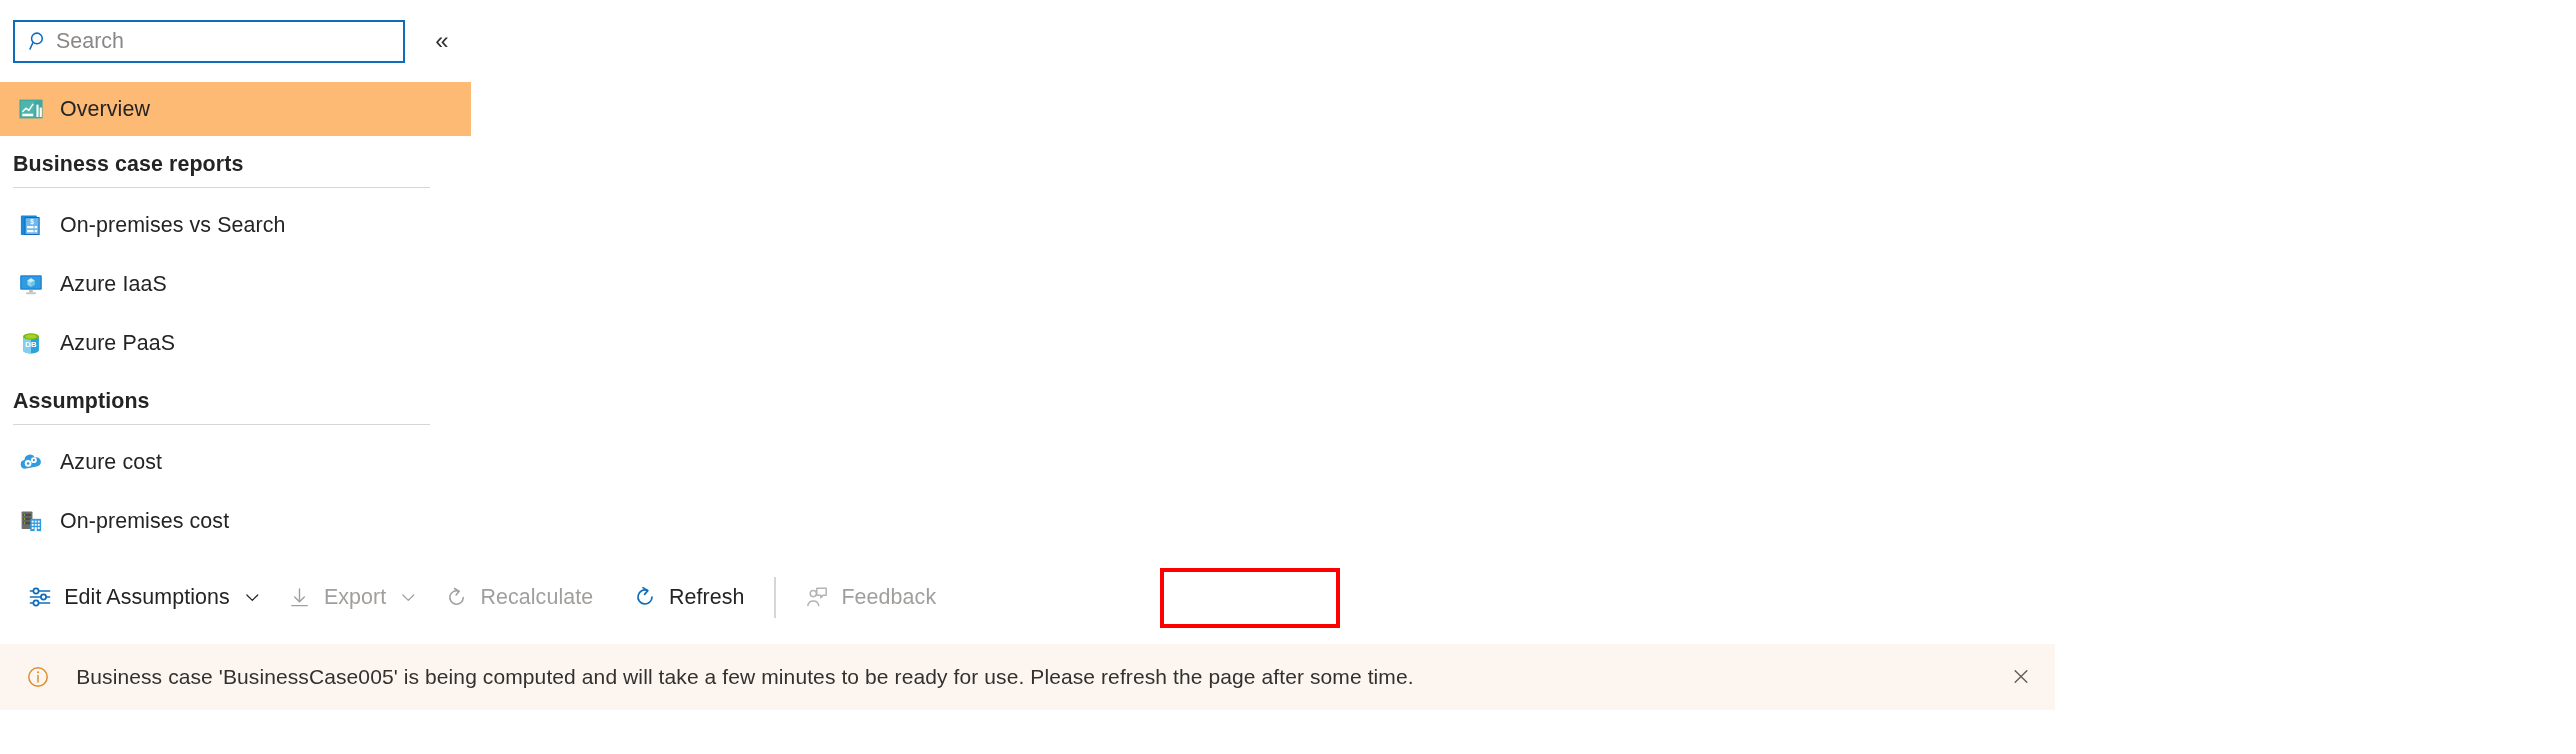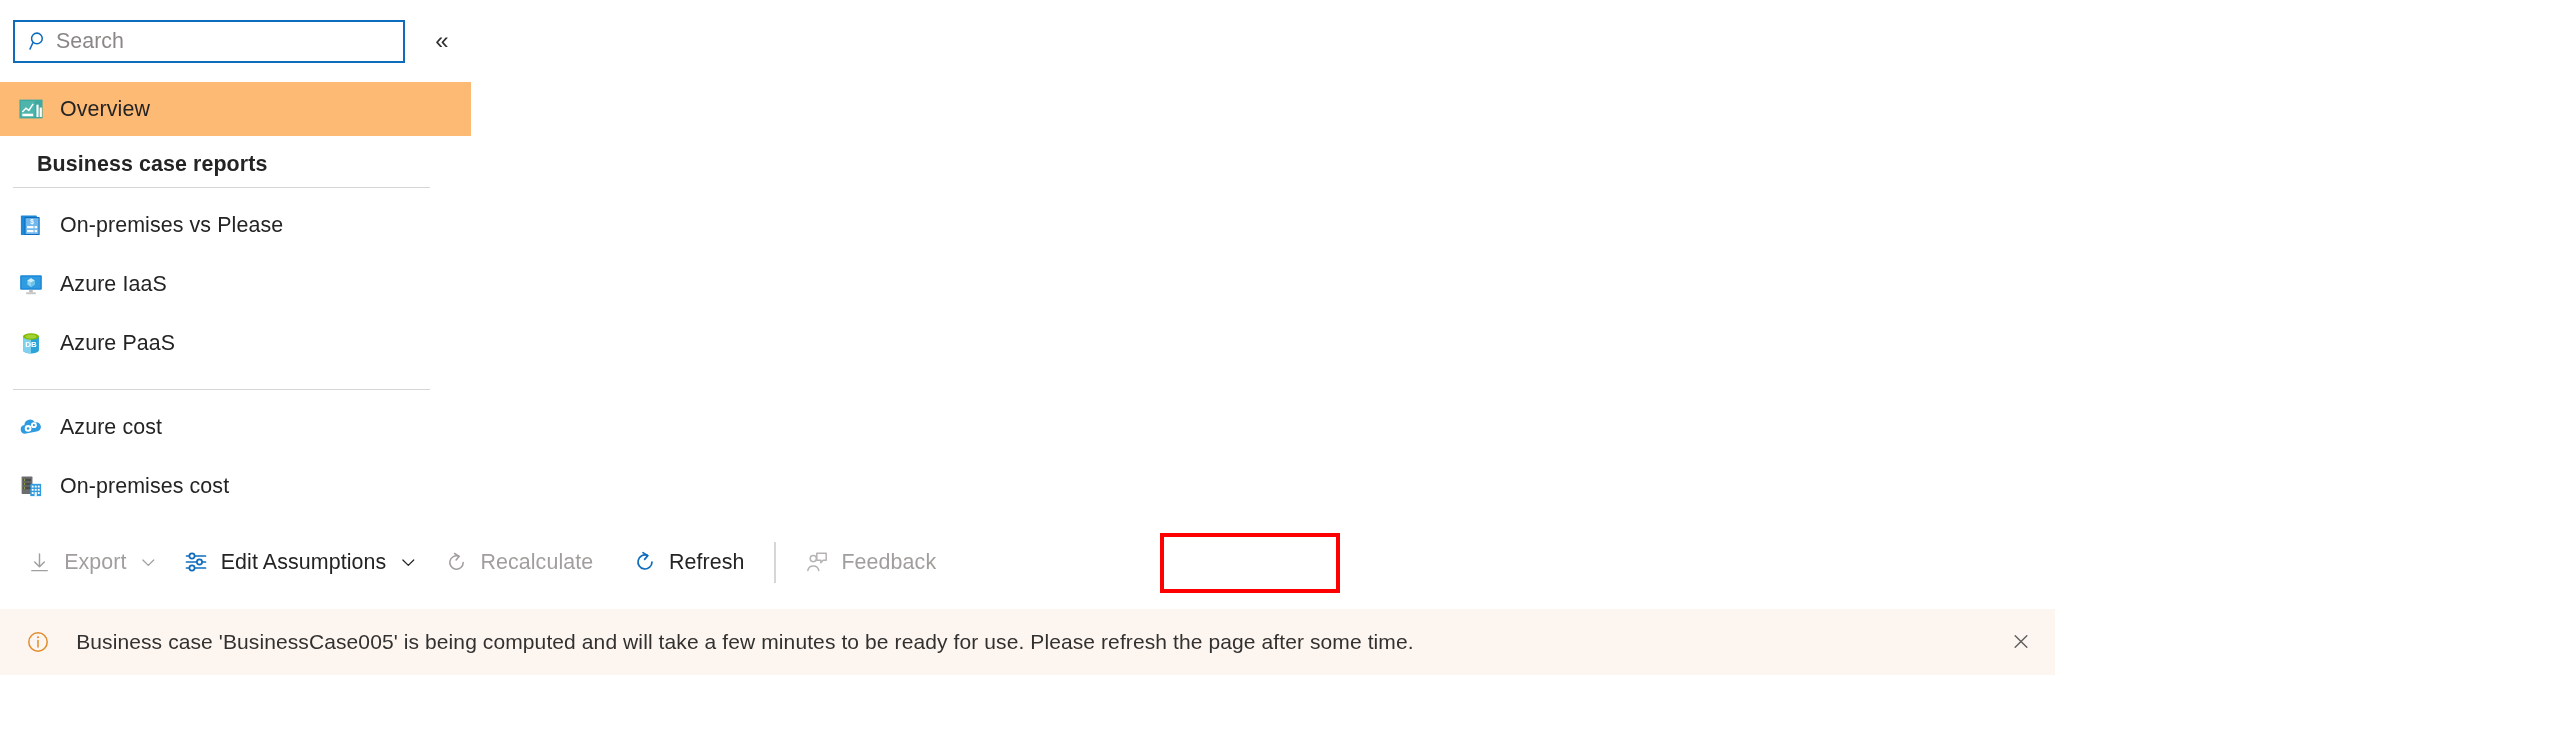--- a/index.html
+++ b/index.html
@@ -103,21 +103,20 @@
   }
 
   .nav-group { margin-top: 15.7px; }
   .group-header {
     font-size: 21.4px;
     font-weight: bold;
     color: #242424;
     padding-left: 13px;
     margin-bottom: 10px;
     letter-spacing: 0.1px;
-    margin-left: 24px;
   }
   .group-divider {
     height: 0.7px;
     background: #d6d6d6;
     width: 417px;
     margin-left: 13px;
     margin-bottom: 8.6px;
   }
   .group-items .nav-item { height: 59px; }
 
@@ -272,21 +271,21 @@
               <rect x="4" y="5" width="22" height="27" rx="1" fill="#1b88d8"></rect>
               <rect x="9" y="7" width="21" height="25" rx="1" fill="#0f6cbd"></rect>
               <rect x="10.5" y="8.5" width="18" height="22" fill="#71b8ee"></rect>
               <text x="19.5" y="17" font-family="Liberation Sans, sans-serif" font-size="9" font-weight="bold" fill="#ffffff" text-anchor="middle">$</text>
               <rect x="12.5" y="19.5" width="9" height="3" fill="#ffffff"></rect>
               <rect x="23" y="19.5" width="3.5" height="3" fill="#ffffff"></rect>
               <rect x="12.5" y="25" width="9" height="3" fill="#ffffff"></rect>
               <rect x="23" y="25" width="3.5" height="3" fill="#ffffff"></rect>
             </svg>
           </span>
-          <span class="nav-label">On-premises vs Please</span>
+          <span class="nav-label">On-premises vs Search</span>
         </div>
 
         <div class="nav-item">
           <span class="nav-icon">
             <svg width="26" height="26" viewBox="0 0 36 36">
               <rect x="3" y="6" width="30" height="20" rx="1.5" fill="#1b88d8"></rect>
               <rect x="5" y="8" width="26" height="16" fill="#2f9be0"></rect>
               <rect x="15.5" y="26" width="5" height="4" fill="#bdbdbd"></rect>
               <rect x="11" y="29.5" width="14" height="2.6" rx="1.2" fill="#c8c8c8"></rect>
               <polygon points="18,10 23,13 23,19 18,22 13,19 13,13" fill="#8fd4f0"></polygon>
@@ -307,20 +306,21 @@
               <text x="18" y="24" font-family="Liberation Sans, sans-serif" font-size="11" font-weight="bold" fill="#ffffff" text-anchor="middle">DB</text>
             </svg>
           </span>
           <span class="nav-label">Azure PaaS</span>
         </div>
 
       </div>
     </div>
 
     <div class="nav-group">
+      <div class="group-header">Assumptions</div>
       <div class="group-divider"></div>
       <div class="group-items">
 
         <div class="nav-item">
           <span class="nav-icon">
             <svg width="26" height="26" viewBox="0 0 36 36">
               <path d="M9.5 27.5 a6.2 6.2 0 0 1 -0.6 -12.3 a7.8 7.8 0 0 1 14.6 -3.4 a6 6 0 0 1 1.6 -0.2 a6.3 6.3 0 0 1 0.6 12.6 z" fill="#2f9be0"></path>
               <g fill="#ffffff">
                 <circle cx="22" cy="15.5" r="4"></circle>
                 <circle cx="14" cy="20" r="4.6"></circle>
@@ -362,50 +362,50 @@
         </div>
 
       </div>
     </div>
   </div>
 
   <div class="main">
 
     <div class="toolbar">
 
-      <div class="tb-btn disabled">
-        <span class="tb-ico">
-          <svg width="23" height="23" viewBox="0 0 24 24" fill="none" stroke="#a19f9d" stroke-width="1.5">
-            <line x1="12" y1="3" x2="12" y2="16" stroke-linecap="round"></line>
-            <polyline points="7,11.5 12,16.5 17,11.5" stroke-linecap="round" stroke-linejoin="round"></polyline>
-            <line x1="4" y1="20.5" x2="20" y2="20.5" stroke-linecap="round"></line>
-          </svg>
-        </span>
-        <span class="tb-label">Export</span>
-        <span class="tb-caret">
-          <svg width="18.6" height="18.6" viewBox="0 0 24 24" fill="none" stroke="#a19f9d" stroke-width="1.6">
-            <polyline points="5,9 12,16 19,9" stroke-linecap="round" stroke-linejoin="round"></polyline>
-          </svg>
-        </span>
-      </div>
-
       <div class="tb-btn">
         <span class="tb-ico">
           <svg width="24" height="24" viewBox="0 0 24 24" fill="none" stroke="#0f6cbd" stroke-width="1.7">
             <line x1="2.5" y1="6" x2="21.5" y2="6" stroke-linecap="round"></line>
             <line x1="2.5" y1="12" x2="21.5" y2="12" stroke-linecap="round"></line>
             <line x1="2.5" y1="18" x2="21.5" y2="18" stroke-linecap="round"></line>
             <circle cx="8" cy="6" r="2.6" fill="#ffffff"></circle>
             <circle cx="15.5" cy="12" r="2.6" fill="#ffffff"></circle>
             <circle cx="8" cy="18" r="2.6" fill="#ffffff"></circle>
           </svg>
         </span>
         <span class="tb-label">Edit Assumptions</span>
         <span class="tb-caret">
           <svg width="18.6" height="18.6" viewBox="0 0 24 24" fill="none" stroke="#242424" stroke-width="1.6">
+            <polyline points="5,9 12,16 19,9" stroke-linecap="round" stroke-linejoin="round"></polyline>
+          </svg>
+        </span>
+      </div>
+
+      <div class="tb-btn disabled">
+        <span class="tb-ico">
+          <svg width="23" height="23" viewBox="0 0 24 24" fill="none" stroke="#a19f9d" stroke-width="1.5">
+            <line x1="12" y1="3" x2="12" y2="16" stroke-linecap="round"></line>
+            <polyline points="7,11.5 12,16.5 17,11.5" stroke-linecap="round" stroke-linejoin="round"></polyline>
+            <line x1="4" y1="20.5" x2="20" y2="20.5" stroke-linecap="round"></line>
+          </svg>
+        </span>
+        <span class="tb-label">Export</span>
+        <span class="tb-caret">
+          <svg width="18.6" height="18.6" viewBox="0 0 24 24" fill="none" stroke="#a19f9d" stroke-width="1.6">
             <polyline points="5,9 12,16 19,9" stroke-linecap="round" stroke-linejoin="round"></polyline>
           </svg>
         </span>
       </div>
 
       <div class="tb-btn disabled">
         <span class="tb-ico">
           <svg width="23" height="23" viewBox="0 0 24 24" fill="none" stroke="#a19f9d" stroke-width="1.6">
             <path d="M19 12 a7 7 0 1 1 -4.6 -6.6" stroke-linecap="round"></path>
             <polyline points="10,2.6 14.8,5.6 11.6,9.4" stroke-linecap="round" stroke-linejoin="round"></polyline>

